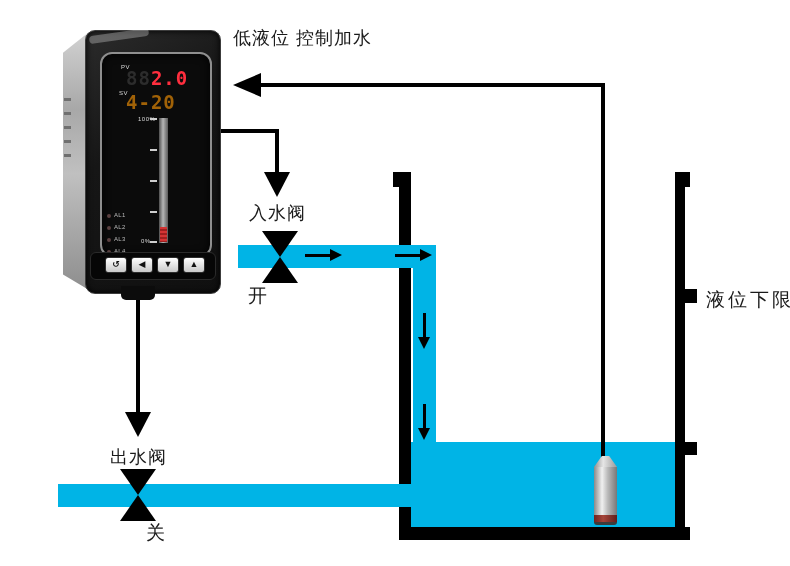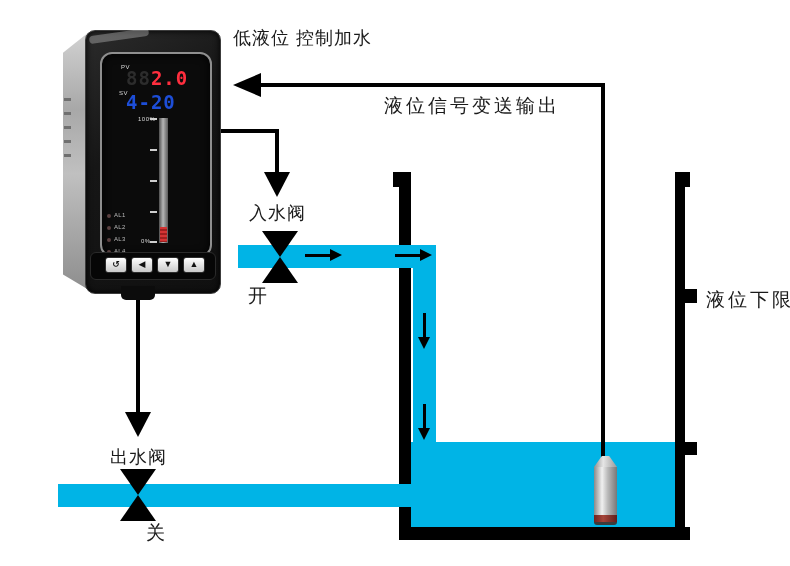--- a/index.html
+++ b/index.html
@@ -46,21 +46,20 @@
   }
   .btn-strip{position:absolute;left:29px;top:224px;width:124px;height:26px;background:#060606;border-radius:6px;border:1px solid #2a2a2a;}
   .clamp{position:absolute;left:60px;top:258px;width:34px;height:14px;background:#0c0c0c;border-radius:0 0 5px 5px;}
 </style>
 </head>
 <body>
 
 <div id="canvas">
 
   <div class="lbl" style="left:205px;top:26px;font-size:18px;letter-spacing:1px;">低液位 控制加水</div>
-  <div class="lbl" style="left:356px;top:93px;font-size:19px;letter-spacing:3px;">液位信号变送输出</div>
 
   <div class="blk" style="left:228px;top:83px;width:349px;height:4px;z-index:4;"></div>
   <div class="tri" style="left:205px;top:73px;border-right:28px solid #000;border-top:12px solid transparent;border-bottom:12px solid transparent;z-index:4;"></div>
   <div class="blk" style="left:573px;top:83px;width:4px;height:376px;z-index:4;"></div>
 
   <div class="blk" style="left:186px;top:129px;width:63px;height:4px;z-index:4;"></div>
   <div class="blk" style="left:247px;top:129px;width:4px;height:45px;z-index:4;"></div>
   <div class="tri" style="left:236px;top:172px;border-top:25px solid #000;border-left:13px solid transparent;border-right:13px solid transparent;z-index:4;"></div>
 
   <div class="blk" style="left:108px;top:288px;width:4px;height:126px;z-index:4;"></div>
@@ -120,21 +119,21 @@
     <div class="front-sheen"></div>
 
     <div class="display"></div>
 
     <div class="abs tinylbl" style="left:60px;top:36px;">PV</div>
     <div class="abs seg" style="left:65px;top:41px;">
       <span class="seg-dim">88</span><span style="color:#ff2e3e;">2.0</span>
     </div>
 
     <div class="abs tinylbl" style="left:58px;top:62px;">SV</div>
-    <div class="abs seg" style="left:65px;top:65px;color:#1d4ed8;">4-20</div>
+    <div class="abs seg" style="left:65px;top:65px;color:#a16207;">4-20</div>
 
     <div class="abs tinylbl" style="left:77px;top:88px;">100%</div>
     <div class="tick" style="top:90px;"></div>
     <div class="tick" style="top:121px;"></div>
     <div class="tick" style="top:152px;"></div>
     <div class="tick" style="top:183px;"></div>
     <div class="tick" style="top:213px;"></div>
     <div class="abs tinylbl" style="left:80px;top:210px;">0%</div>
     <div class="bar-track"></div>
     <div class="bar-fill"></div>

